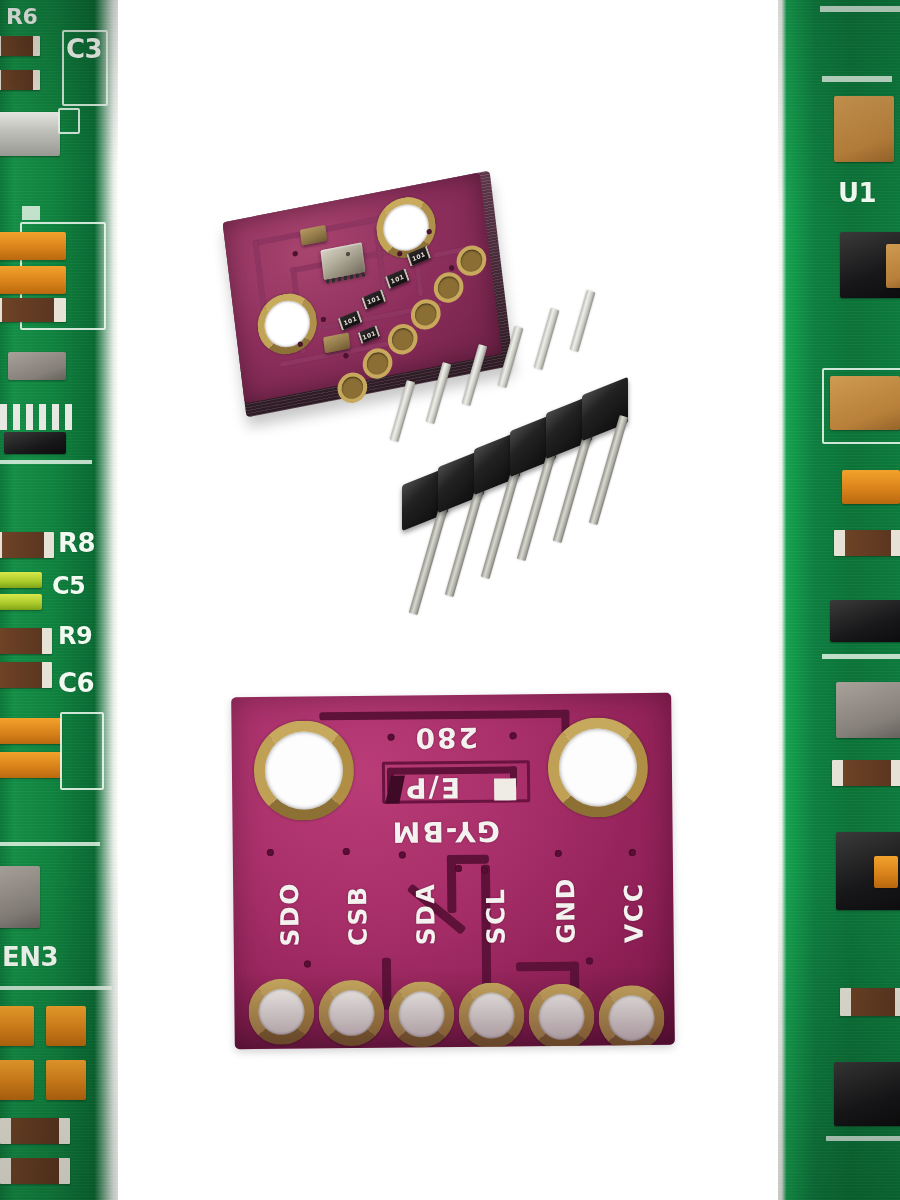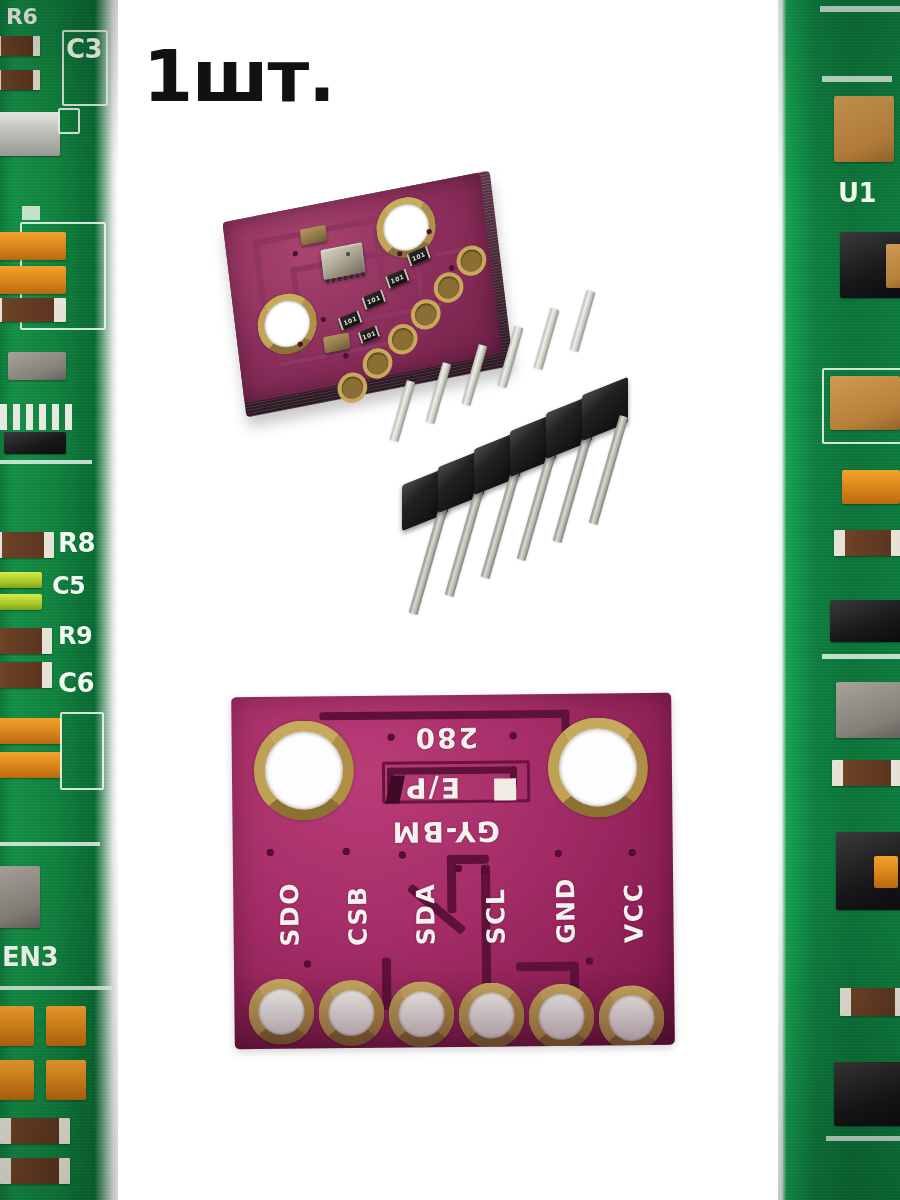--- a/index.html
+++ b/index.html
@@ -462,21 +462,20 @@
 
     <div class="smd smd-ic" style="left:58px; top:832px; width:72px; height:78px;"></div>
     <div class="smd smd-cap-or" style="left:96px; top:856px; width:24px; height:32px;"></div>
     <div class="smd smd-res-br" style="left:62px; top:988px; width:66px; height:28px;"></div>
     <div class="smd smd-ic" style="left:56px; top:1062px; width:78px; height:64px;"></div>
     <div class="silk-line" style="left:48px; top:1136px; width:86px; height:5px;"></div>
 
     <div class="strip-shade"></div>
   </div>
 
-  <div id="qty-label">1шт.</div>
 
   <div id="module-top">
     <div id="module-top-inner">
 
       <div class="pcb-edge">
         <div class="pcb-edge-lines"></div>
       </div>
 
       <div class="pcb-face top">
 

